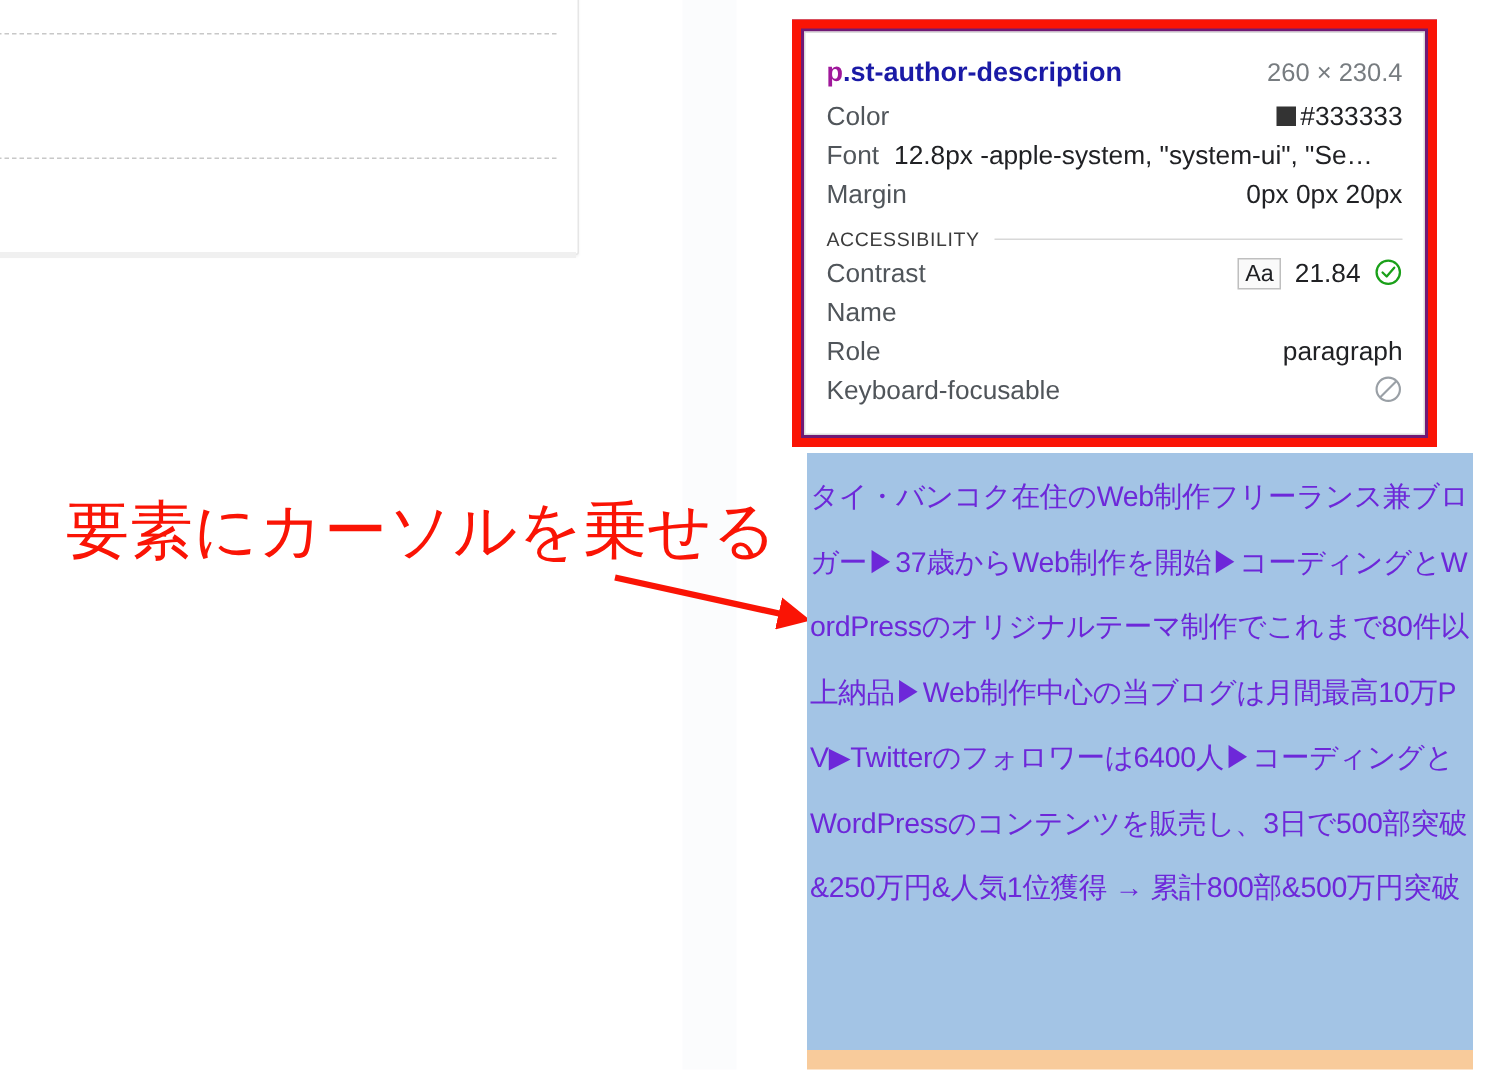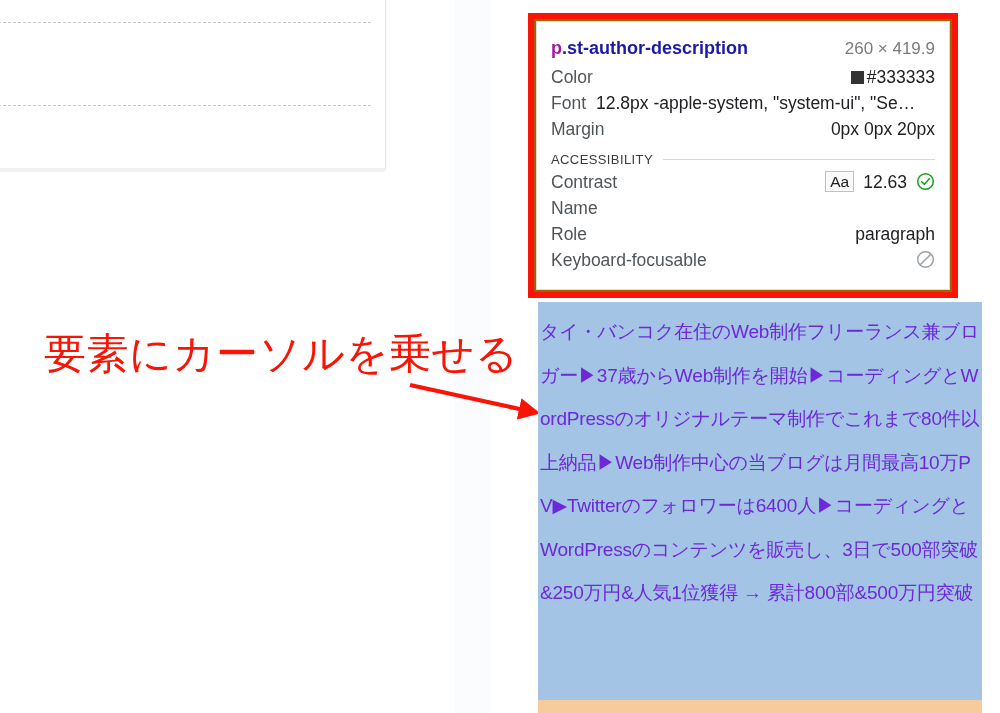--- a/index.html
+++ b/index.html
@@ -79,21 +79,21 @@
 
   
   #inspector-tooltip {
     position: absolute;
     left: 528px;
     top: 13px;
     width: 430px;
     height: 285px;
     border: 6px solid #fa1405;
     box-sizing: border-box;
-    background: #a16207;
+    background: #701a75;
   }
   #inspector-inner {
     position: absolute;
     inset: 2px;
     background: #ffffff;
     border: 1px solid #dcdcdc;
     box-sizing: border-box;
     padding: 13px 14px 8px 14px;
     overflow: hidden;
   }
@@ -233,21 +233,21 @@
   <line x1="6" y1="13" x2="120" y2="38" stroke="#fa1405" stroke-width="4.2" marker-end="url(#arrowhead)"></line>
 </svg>
 
 <div id="inspector-tooltip">
   <div id="inspector-inner">
 
     <div class="tt-row" id="selector-row">
       <span id="selector-name">
         <span id="selector-tag">p</span><span id="selector-class">.st-author-description</span>
       </span>
-      <span id="selector-dims">260 × 419.9</span>
+      <span id="selector-dims">260 × 230.4</span>
     </div>
 
     <div class="tt-row" id="color-row">
       <span class="tt-label">Color</span>
       <span class="tt-value"><span class="color-swatch"></span><span>#333333</span></span>
     </div>
 
     <div class="tt-row" id="font-row">
       <span class="tt-label">Font</span>
       <span class="tt-value">12.8px -apple-system, "system-ui", "Se…</span>
@@ -258,21 +258,21 @@
       <span class="tt-value">0px 0px 20px</span>
     </div>
 
     <div id="accessibility-header">
       <span id="accessibility-title">ACCESSIBILITY</span>
       <span id="accessibility-divider"></span>
     </div>
 
     <div class="tt-row" id="contrast-row">
       <span class="tt-label">Contrast</span>
-      <span class="tt-value"><span class="aa-badge">Aa</span><span class="contrast-num">12.63</span><svg class="icon-ok" width="19" height="19" viewBox="0 0 20 20">
+      <span class="tt-value"><span class="aa-badge">Aa</span><span class="contrast-num">21.84</span><svg class="icon-ok" width="19" height="19" viewBox="0 0 20 20">
             <circle cx="10" cy="10" r="8.2" fill="none" stroke="#1aa019" stroke-width="1.6"></circle>
             <path d="M6 10.2 L8.9 13 L14.2 6.8" fill="none" stroke="#1aa019" stroke-width="1.6" stroke-linecap="round" stroke-linejoin="round"></path>
           </svg></span>
     </div>
 
     <div class="tt-row" id="name-row">
       <span class="tt-label">Name</span>
       <span class="tt-value"></span>
     </div>
 

